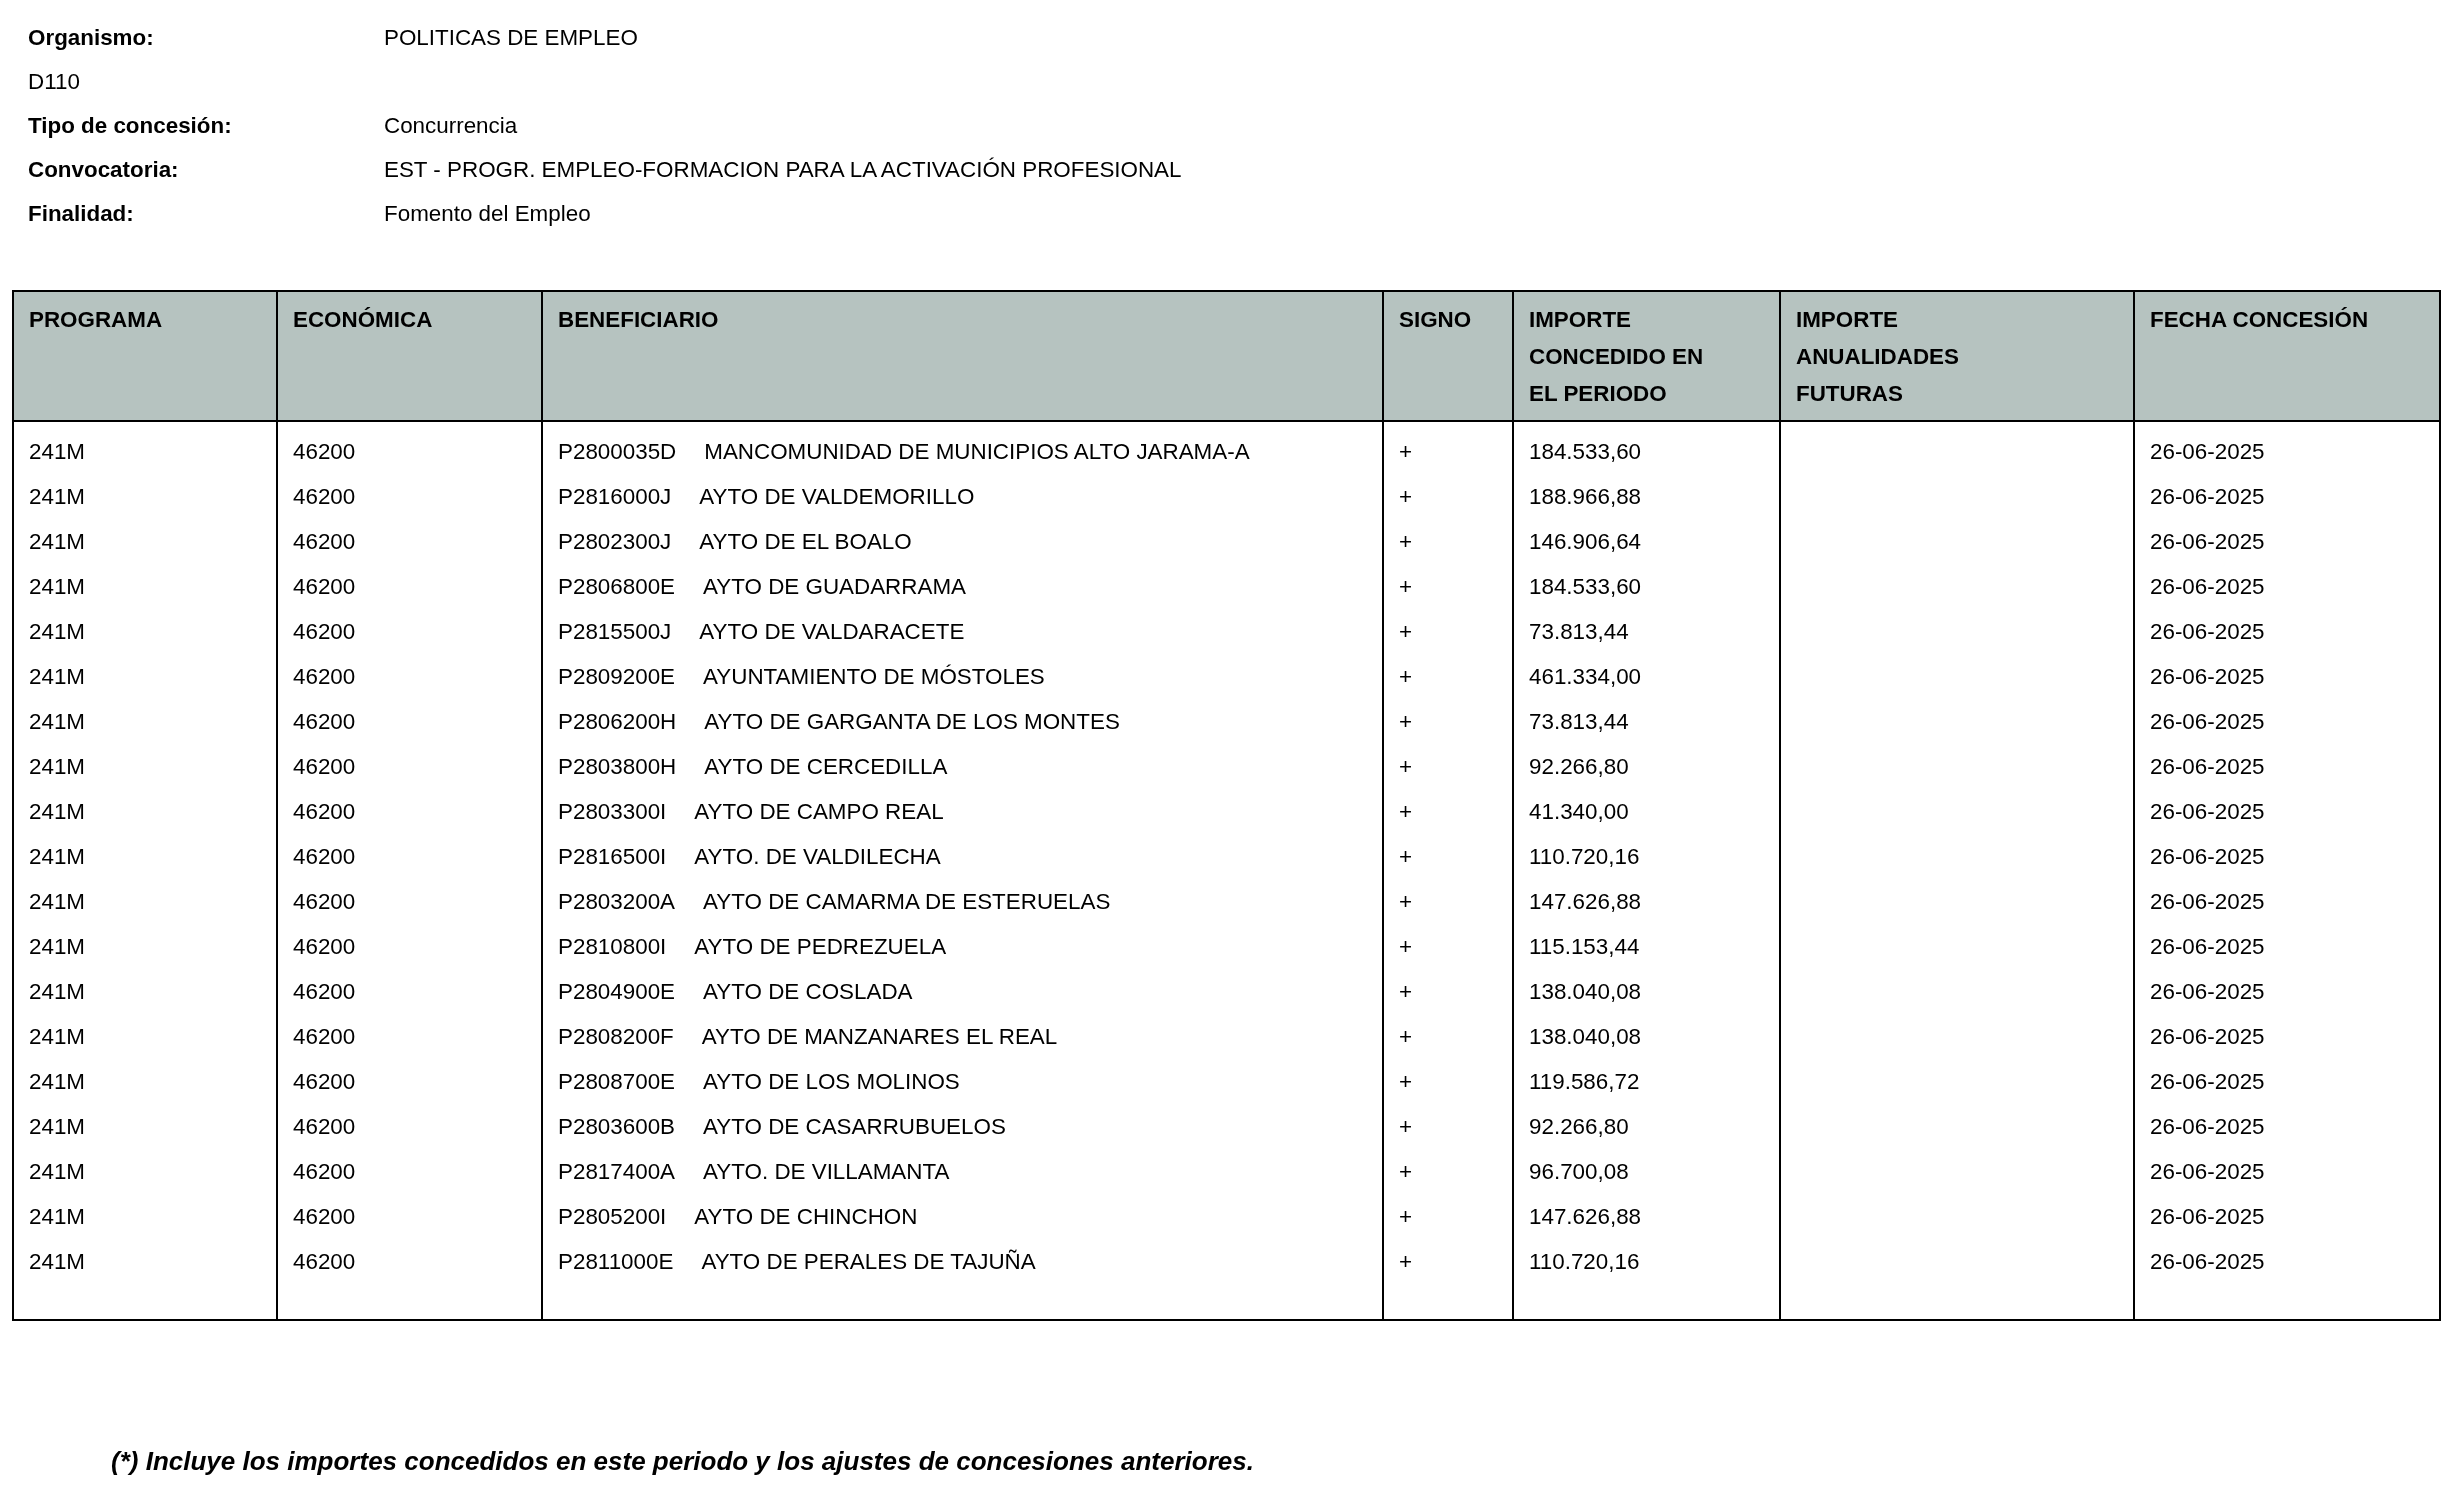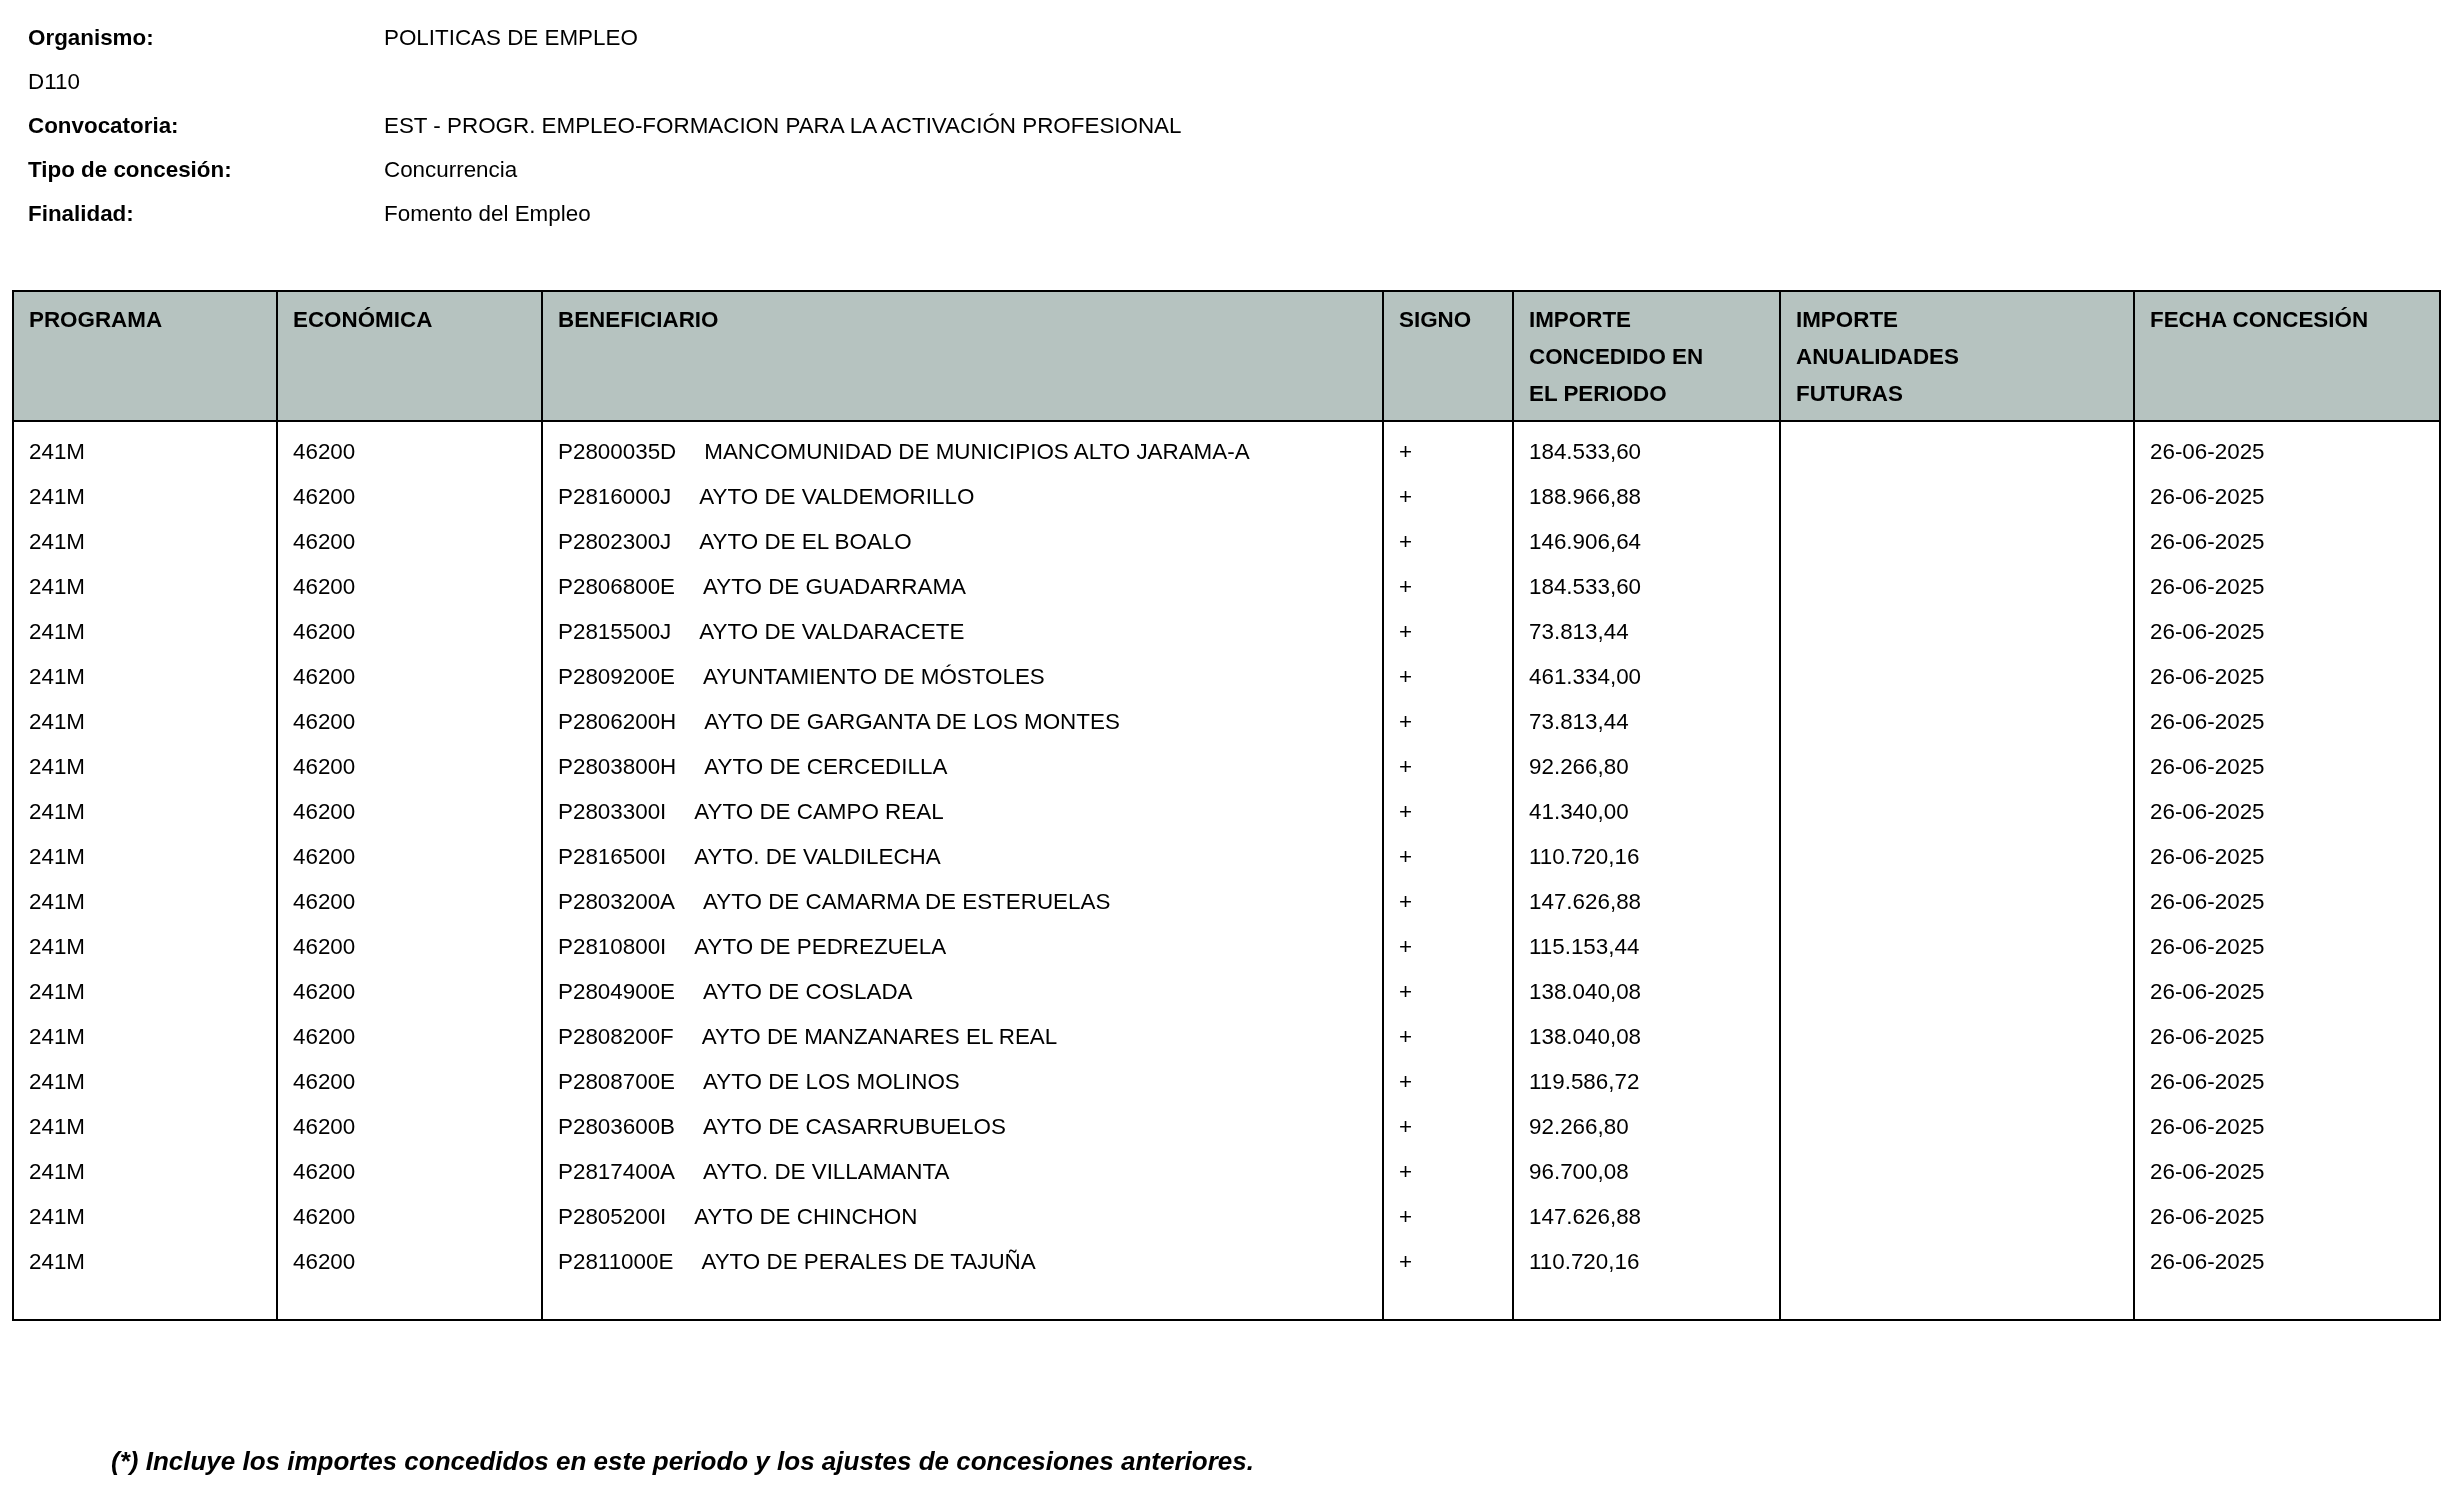--- a/index.html
+++ b/index.html
@@ -66,27 +66,27 @@
   <div class="meta-row">
     <div class="meta-label">Organismo:</div>
     <div class="meta-value">POLITICAS DE EMPLEO</div>
   </div>
 
   <div class="meta-row">
     <div class="meta-value">D110</div>
   </div>
 
   <div class="meta-row">
+    <div class="meta-label">Tipo de concesión:</div>
+    <div class="meta-value">Concurrencia</div>
+  </div>
+
+  <div class="meta-row">
     <div class="meta-label">Convocatoria:</div>
     <div class="meta-value">EST - PROGR. EMPLEO-FORMACION PARA LA ACTIVACIÓN PROFESIONAL</div>
-  </div>
-
-  <div class="meta-row">
-    <div class="meta-label">Tipo de concesión:</div>
-    <div class="meta-value">Concurrencia</div>
   </div>
 
   <div class="meta-row">
     <div class="meta-label">Finalidad:</div>
     <div class="meta-value">Fomento del Empleo</div>
   </div>
 </div>
 
 <table class="grants">
   <colgroup>

